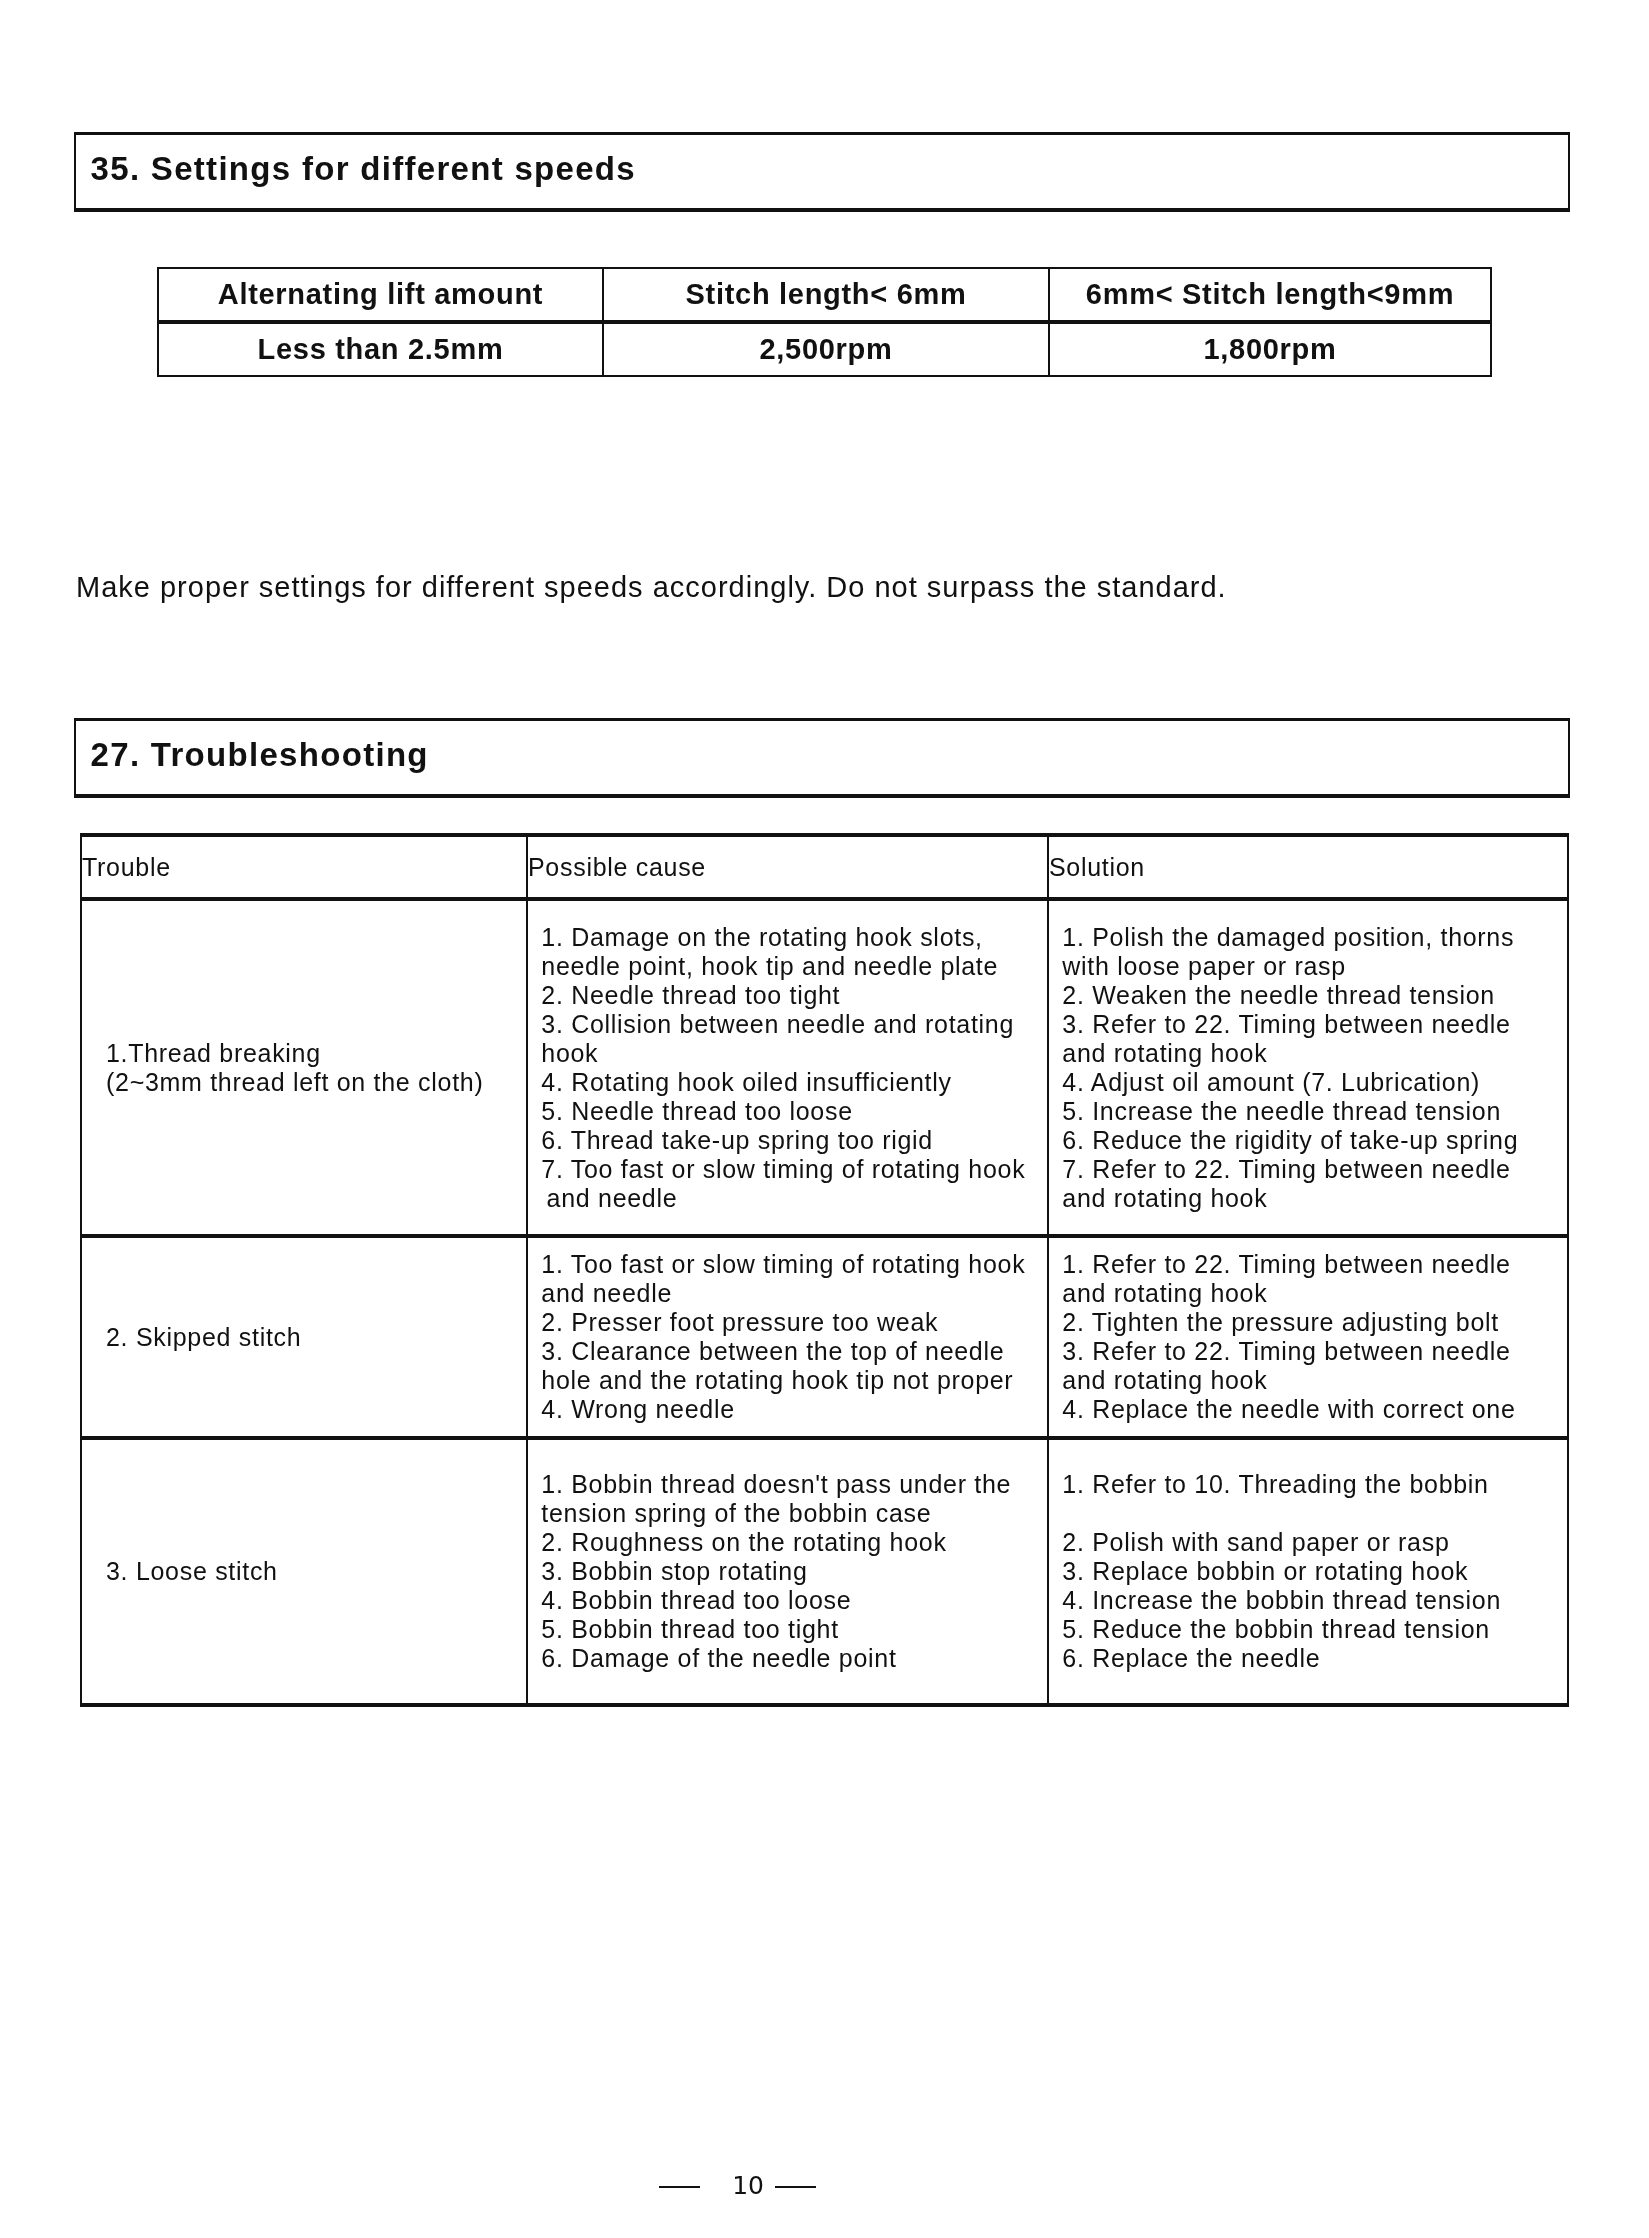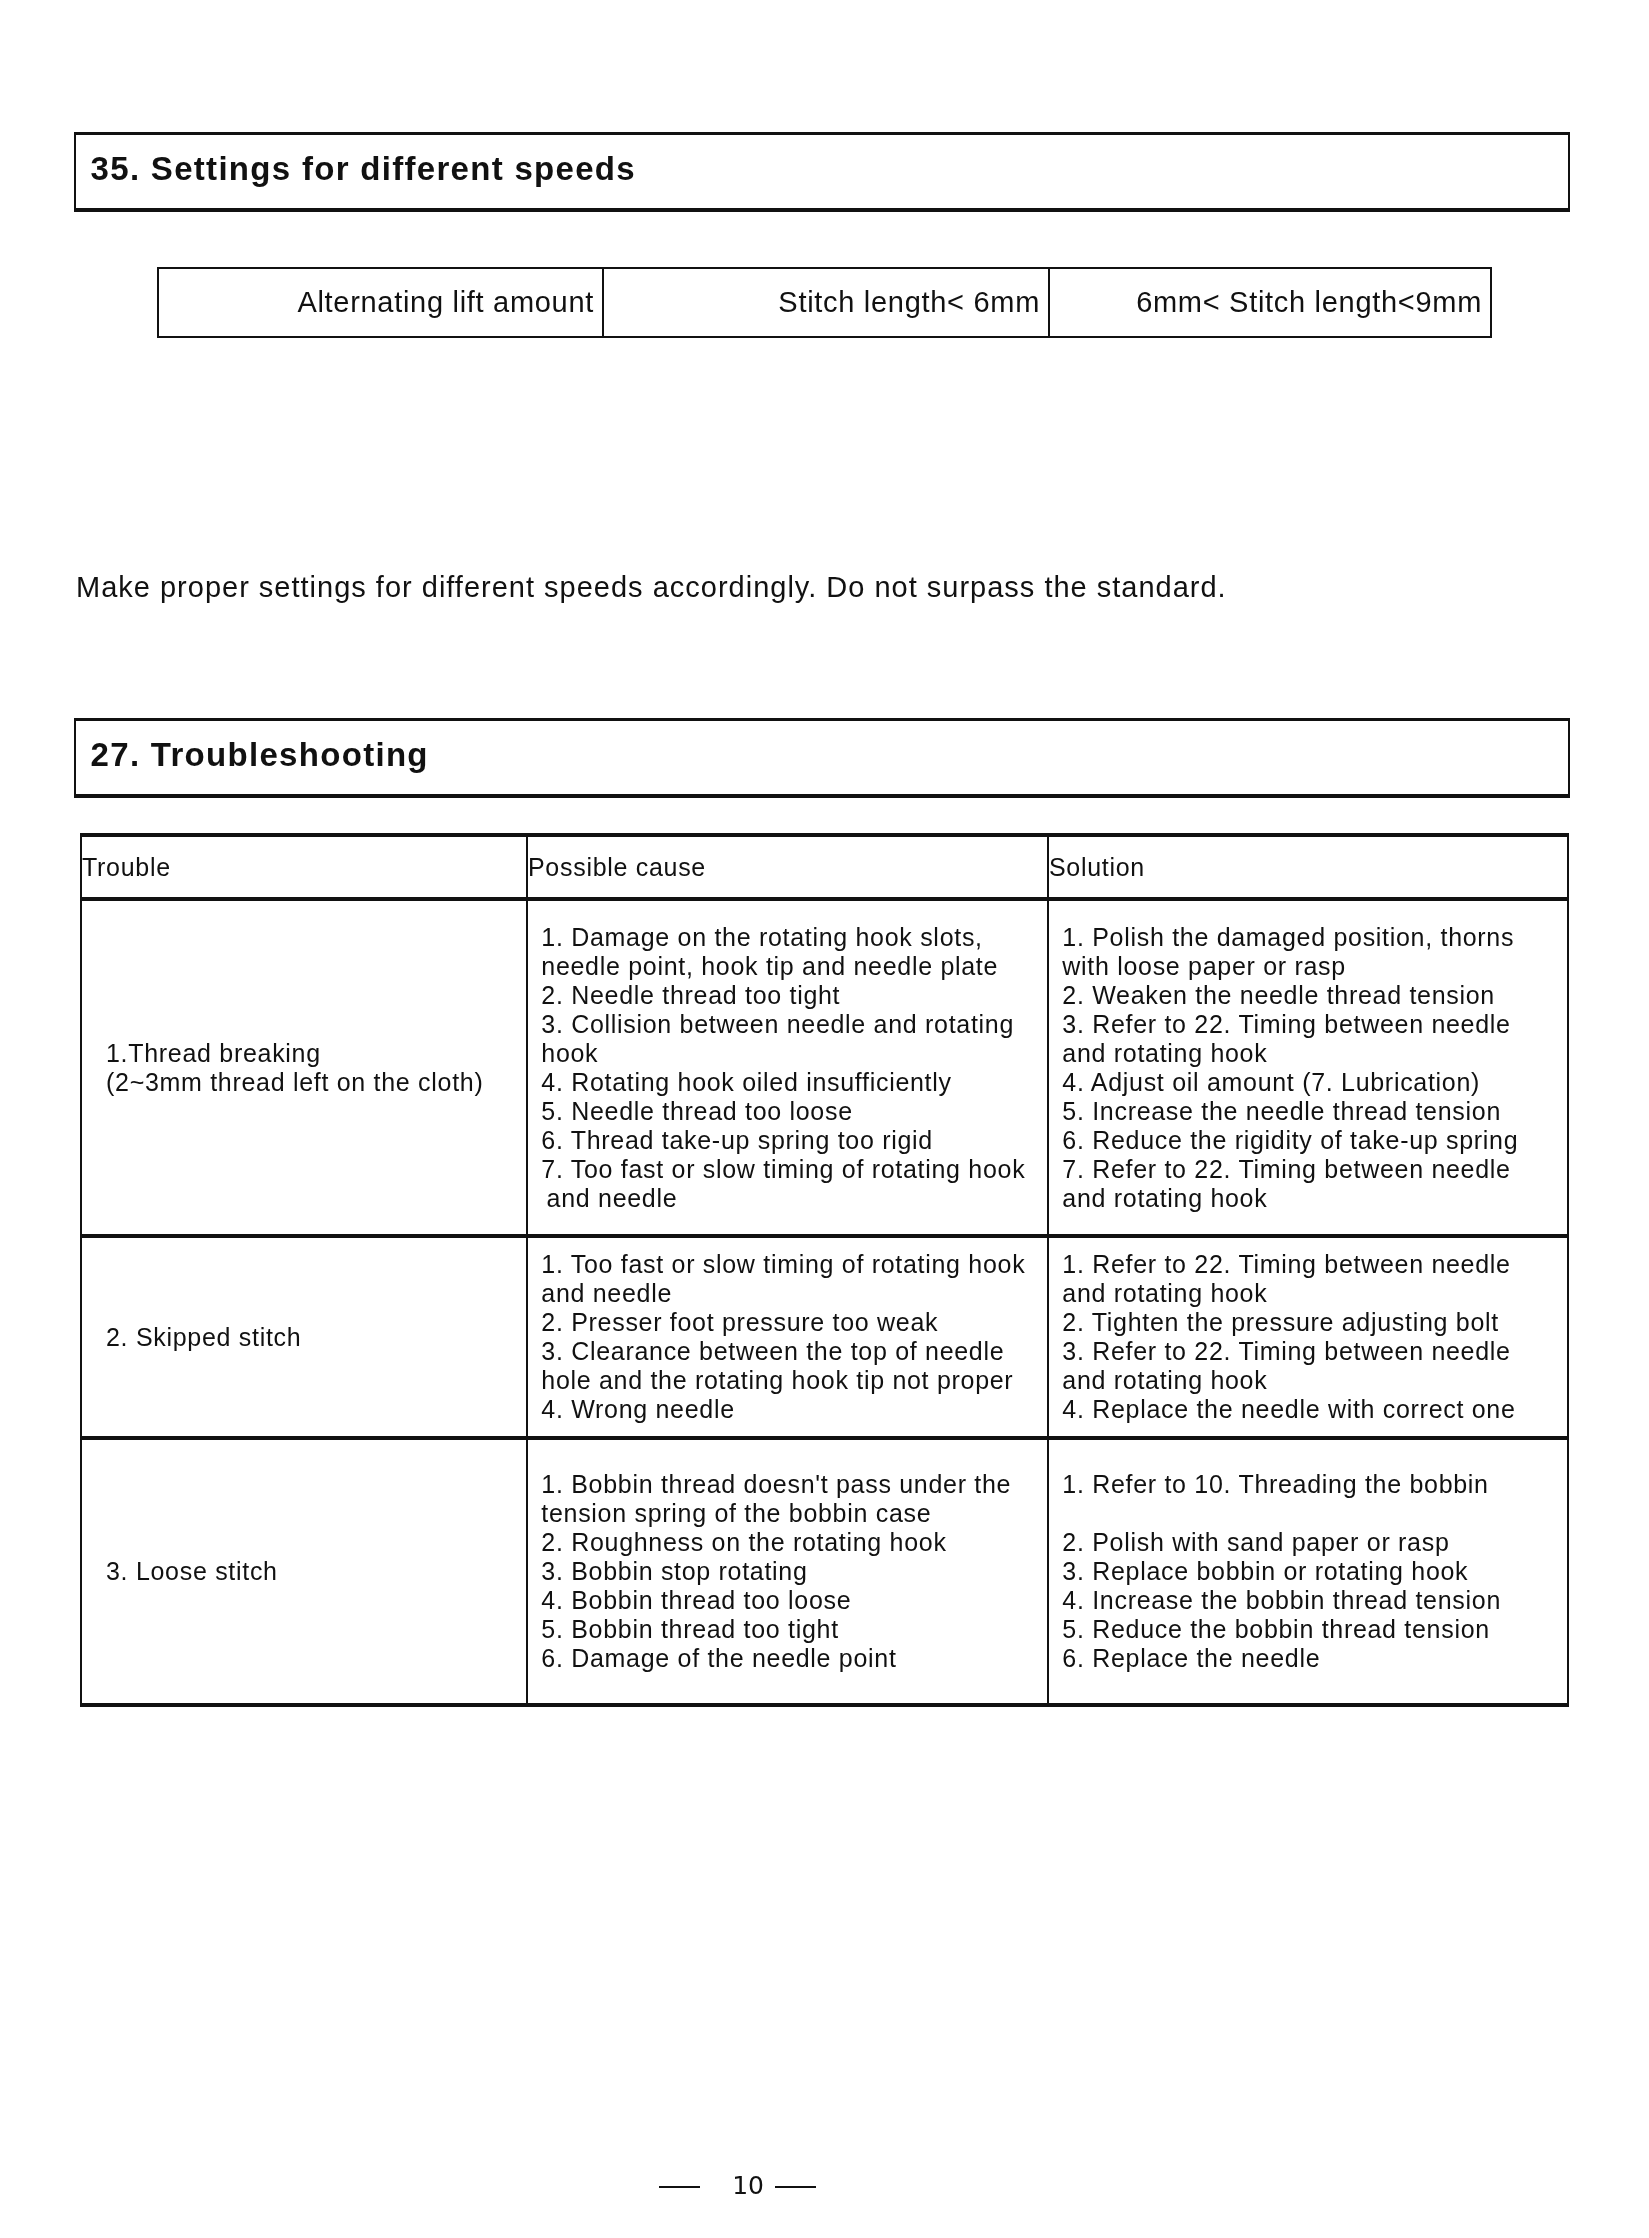--- a/index.html
+++ b/index.html
@@ -16,22 +16,22 @@
   .section-title {
     font-weight: bold; font-size: 33px; letter-spacing: 1.3px;
     margin-left: 14.6px; margin-top: -5.3px;
   }
   #box26 { top: 132px; }
   #box27 { top: 718px; }
 
   table { border-collapse: collapse; position: absolute; table-layout: fixed; }
   #speed-table { left: 157px; top: 267px; width: 1333px; }
   #speed-table td, #speed-table th {
-    border: 2.7px solid #111; height: 51px; font-size: 29px; font-weight: normal;
-    text-align: right; vertical-align: middle; padding: 8px; letter-spacing: 0.7px;
+    border: 2.7px solid #111; height: 51px; font-size: 29px; font-weight: bold;
+    text-align: center; vertical-align: middle; padding: 0; letter-spacing: 0.7px;
   }
   #speed-table tr + tr td { border-top-width: 4px; }
 
   .note {
     position: absolute; left: 76px; top: 571px; font-size: 29px; letter-spacing: 1px;
   }
 
   #trouble-table { left: 80px; top: 833px; width: 1487px; }
   #trouble-table th, #trouble-table td {
     border: 2px solid #111; font-size: 25px; font-weight: normal; vertical-align: middle;
@@ -64,20 +64,25 @@
   <colgroup>
       <col style="width:445px">
       <col style="width:446px">
       <col style="width:442px">
     </colgroup>
   <tbody>
       <tr>
     <td>Alternating lift amount</td>
     <td>Stitch length&lt; 6mm</td>
     <td>6mm&lt; Stitch length&lt;9mm</td>
+  </tr>
+  <tr>
+    <td>Less than 2.5mm</td>
+    <td>2,500rpm</td>
+    <td>1,800rpm</td>
   </tr>
 </tbody>
   </table>
 
 <div class="note">Make proper settings for different speeds accordingly. Do not surpass the standard.</div>
 
 <div id="box27" class="section-box">
   <span class="section-title">27. Troubleshooting</span>
 </div>
 

